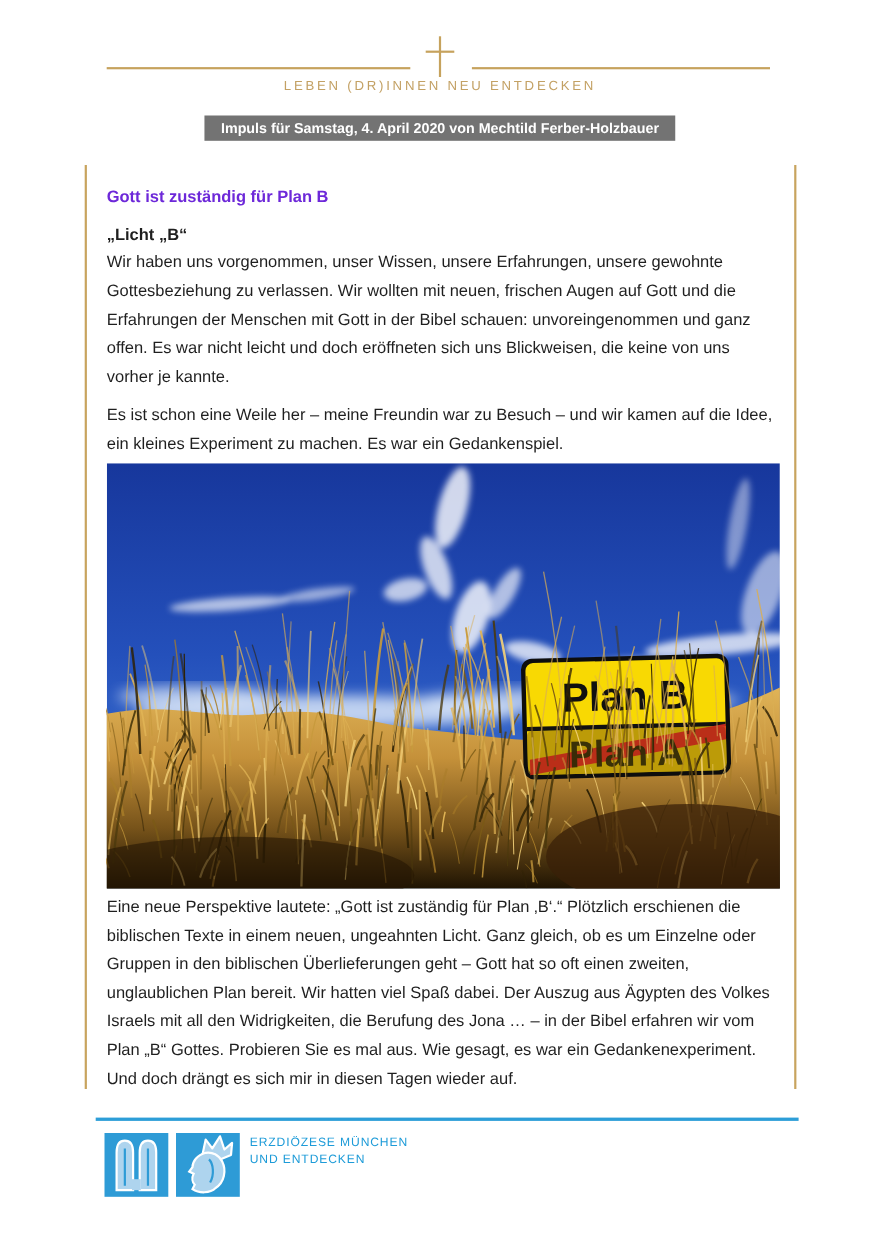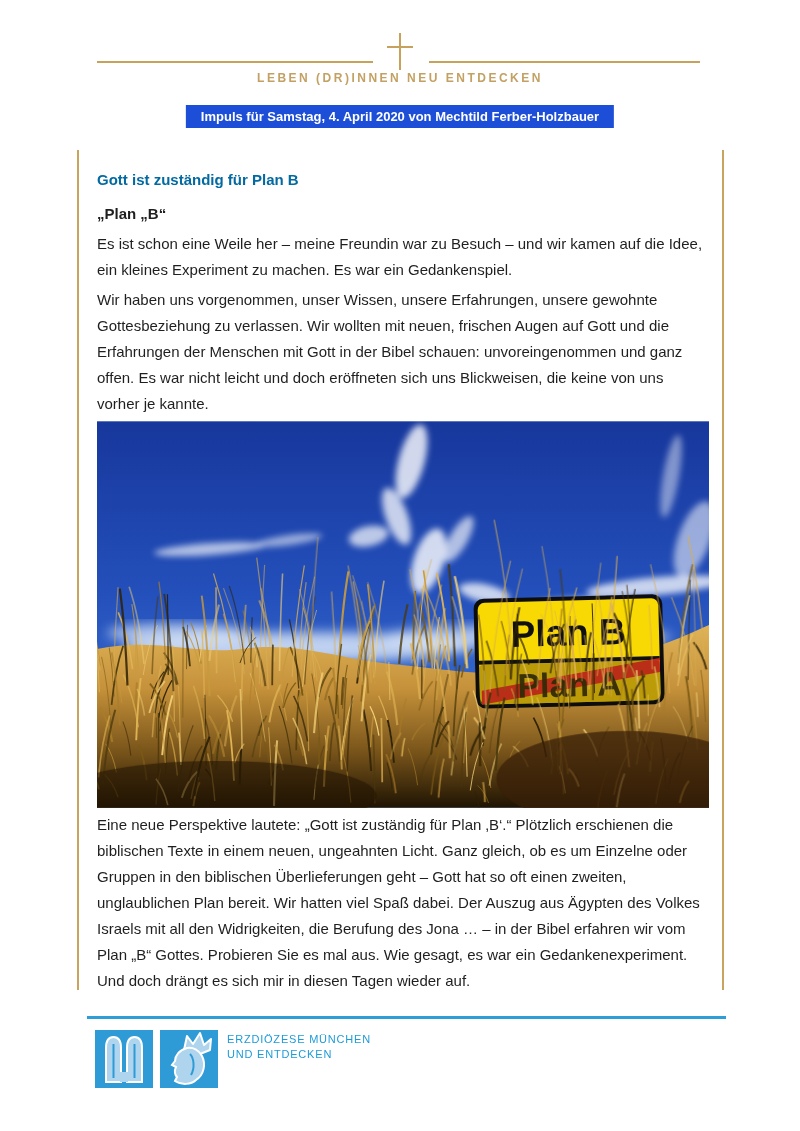--- a/index.html
+++ b/index.html
@@ -6,30 +6,30 @@
   .page{position:relative;width:800px;height:1131px;background:#fff;overflow:hidden;
         font-family:"Liberation Sans",sans-serif;color:#1f1f1f;}
 
   
   .cross-v{position:absolute;left:399px;top:33px;width:2px;height:37px;background:#c6a25d;}
   .cross-h{position:absolute;left:387px;top:46px;width:26px;height:2px;background:#c6a25d;}
   .rule{position:absolute;top:61px;height:2px;background:#c6a25d;}
   .rule.left{left:97px;width:276px;}
   .rule.right{left:429px;width:271px;}
   .site-title{position:absolute;top:71px;left:0;width:100%;text-align:center;
-              color:#c3a164;font-size:12px;letter-spacing:2.5px;font-weight:700;}
+              color:#c3a164;font-size:12px;letter-spacing:2.5px;font-weight:400;}
   .banner{position:absolute;top:105px;left:50%;transform:translateX(-50%);
-          background:#1d4ed8;color:#fff;font-size:13px;font-weight:bold;
+          background:#737373;color:#fff;font-size:13px;font-weight:bold;
           height:23px;line-height:23px;padding:0 15px;white-space:nowrap;}
 
   
   .frame{position:absolute;left:77px;top:150px;width:643px;height:840px;
          border-left:2px solid #c8a45e;border-right:2px solid #c8a45e;}
   .inner{margin:0 13px 0 18px;width:612px;}
-  .inner h1{margin:22px 0 0;font-size:15px;line-height:16px;font-weight:bold;color:#0369a1;}
+  .inner h1{margin:22px 0 0;font-size:15px;line-height:16px;font-weight:bold;color:#6d28d9;}
   .subheading{margin:18px 0 0;font-size:15px;line-height:16px;font-weight:bold;color:#1f1f1f;}
   .inner p.body{margin:4px 0;font-size:15px;line-height:26px;color:#1f1f1f;}
   .inner p.first{margin-top:9px;}
   figure.photo{margin:0;width:612px;height:387px;overflow:hidden;}
   figure.photo svg{display:block;}
   .inner p.last{}
 
   
   .footer-line{position:absolute;left:87px;top:1016px;width:639px;height:3px;background:#2d9ed8;}
   .logo{position:absolute;top:1030px;left:95px;display:flex;gap:7px;cursor:pointer;}
@@ -47,23 +47,23 @@
     <div class="cross-h"></div>
   </div>
   <div class="rule left"></div>
   <div class="rule right"></div>
   <div class="site-title">LEBEN (DR)INNEN NEU ENTDECKEN</div>
   <div class="banner">Impuls für Samstag, 4. April 2020 von Mechtild Ferber-Holzbauer</div>
 
   <div class="frame">
     <div class="inner">
       <h1>Gott ist zuständig für Plan B</h1>
-      <p class="subheading">„Plan „B“</p>
+      <p class="subheading">„Licht „B“</p>
+      <p class="body">Wir haben uns vorgenommen, unser Wissen, unsere Erfahrungen, unsere gewohnte Gottesbeziehung zu verlassen. Wir wollten mit neuen, frischen Augen auf Gott und die Erfahrungen der Menschen mit Gott in der Bibel schauen: unvoreingenommen und ganz offen. Es war nicht leicht und doch eröffneten sich uns Blickweisen, die keine von uns vorher je kannte.</p>
       <p class="body first">Es ist schon eine Weile her – meine Freundin war zu Besuch – und wir kamen auf die Idee, ein kleines Experiment zu machen. Es war ein Gedankenspiel.</p>
-      <p class="body">Wir haben uns vorgenommen, unser Wissen, unsere Erfahrungen, unsere gewohnte Gottesbeziehung zu verlassen. Wir wollten mit neuen, frischen Augen auf Gott und die Erfahrungen der Menschen mit Gott in der Bibel schauen: unvoreingenommen und ganz offen. Es war nicht leicht und doch eröffneten sich uns Blickweisen, die keine von uns vorher je kannte.</p>
 
       <figure class="photo">
         <svg width="612" height="387" viewBox="0 0 613 387" xmlns="http://www.w3.org/2000/svg">
           <defs>
             <linearGradient id="sky" x1="0" y1="0" x2="0" y2="1">
               <stop offset="0" stop-color="#17379c"></stop>
               <stop offset="0.45" stop-color="#2450bb"></stop>
               <stop offset="0.78" stop-color="#3a6fd0"></stop>
               <stop offset="1" stop-color="#6fa3e0"></stop>
             </linearGradient>

